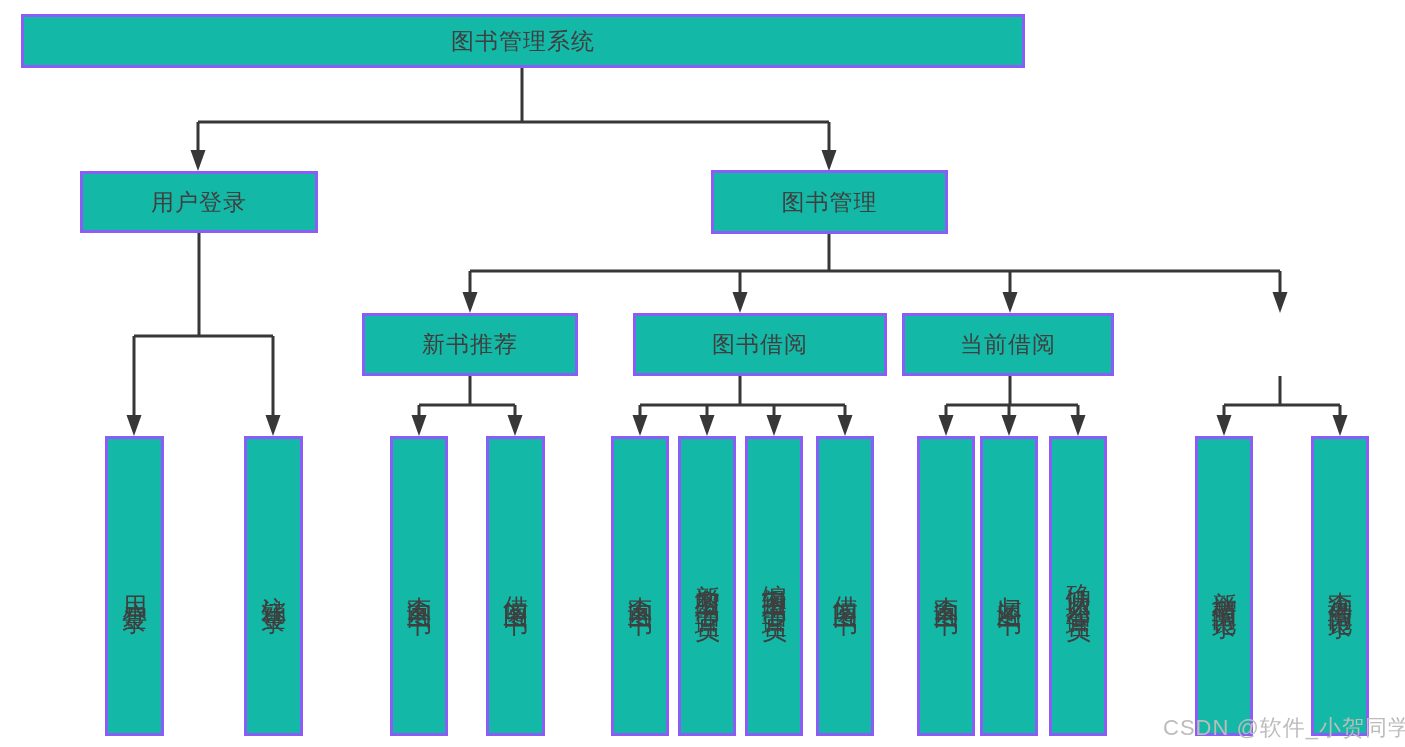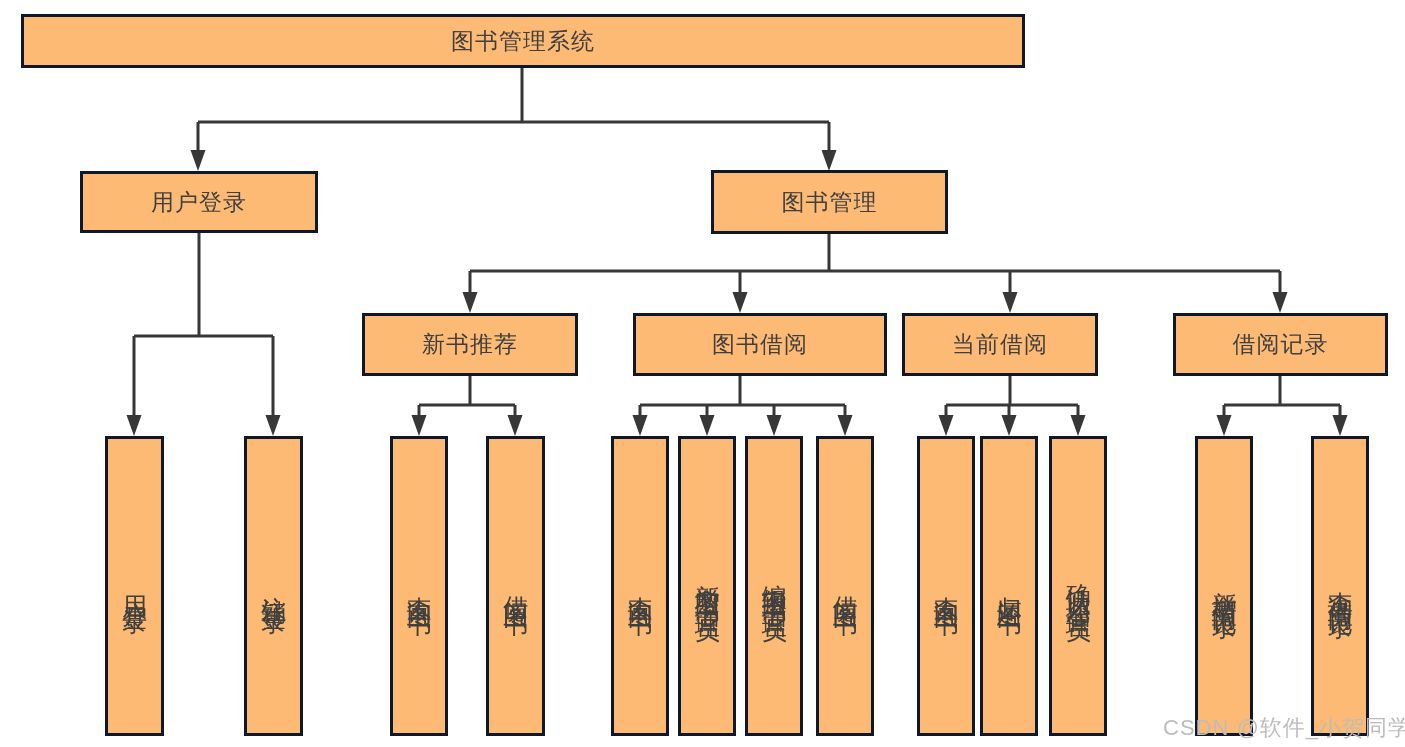--- a/index.html
+++ b/index.html
@@ -12,22 +12,22 @@
     overflow: hidden;
   }
   #connectors {
     position: absolute;
     left: 0; top: 0;
     z-index: 1;
   }
   .node {
     position: absolute;
     box-sizing: border-box;
-    background: #fdba74;
-    border: 3px solid #0f172a;
+    background: #14b8a6;
+    border: 3px solid #8b5cf6;
     color: #3f3f3f;
     display: flex;
     align-items: center;
     justify-content: center;
     z-index: 2;
     font-size: 23px;
     letter-spacing: 1px;
     text-align: center;
   }
   .leaf { font-size: 25px; }
@@ -95,25 +95,22 @@
   <div class="node" style="left:711px; top:170px; width:237px; height:64px">
     <span>图书管理</span>
   </div>
 
   <div class="node" style="left:362px; top:313px; width:216px; height:63px">
     <span>新书推荐</span>
   </div>
   <div class="node" style="left:633px; top:313px; width:254px; height:63px">
     <span>图书借阅</span>
   </div>
-  <div class="node" style="left:902px; top:313px; width:196px; height:63px">
+  <div class="node" style="left:902px; top:313px; width:212px; height:63px">
     <span>当前借阅</span>
-  </div>
-  <div class="node" style="left:1173px; top:313px; width:215px; height:63px">
-    <span>借阅记录</span>
   </div>
 
   <div class="node leaf" style="left:105px; top:436px; width:59px; height:300px">
     <span class="vtext">用户登录</span>
   </div>
   <div class="node leaf" style="left:244px; top:436px; width:59px; height:300px">
     <span class="vtext">注销登录</span>
   </div>
 
   <div class="node leaf" style="left:390px; top:436px; width:58px; height:300px">

